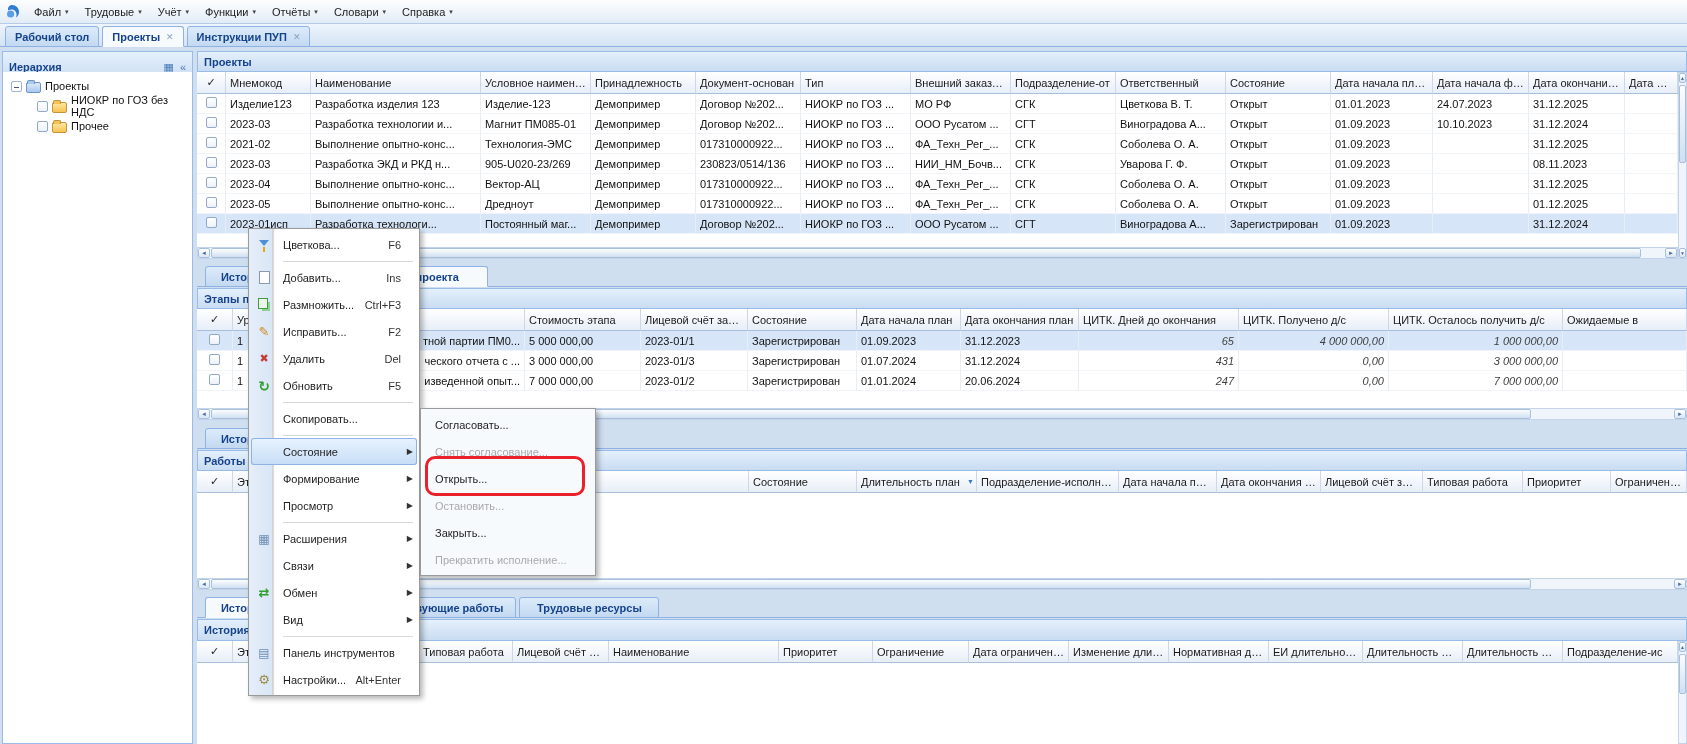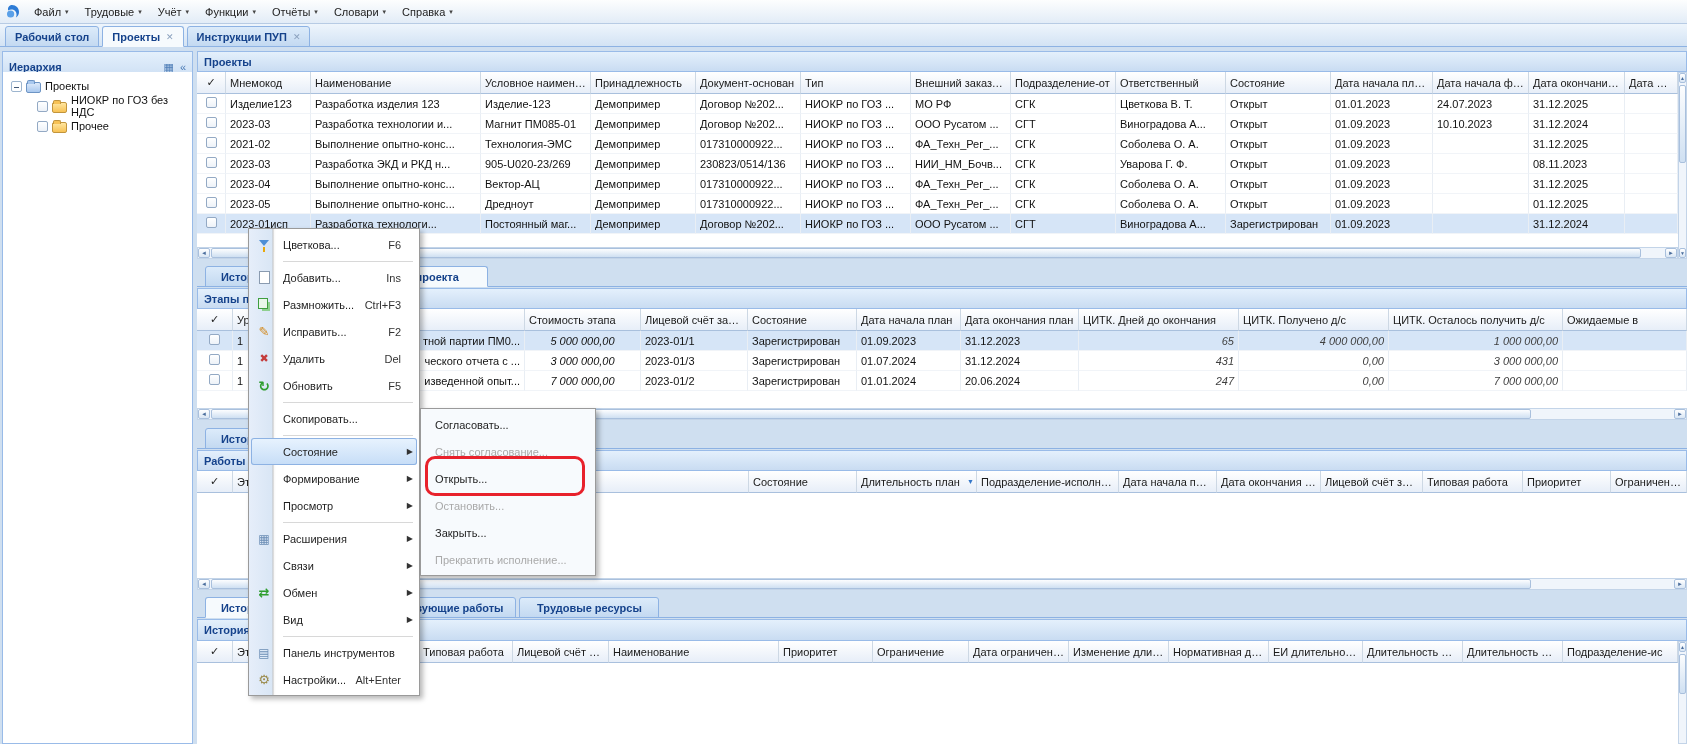--- a/index.html
+++ b/index.html
@@ -55,21 +55,21 @@
   table.grid{border-collapse:separate;border-spacing:0;table-layout:fixed;}
   #projects-table{width:1481px;} #stages-table{width:1490px;} #works-table{width:1490px;} #bottom-table{width:1481px;}
   table.grid th{height:22px;background:linear-gradient(#ffffff,#e7eef8);border-right:1px solid #cdd8e4;border-bottom:1px solid #a9c0dd;font-weight:normal;position:relative;}
   .th-t{display:block;padding:3px 4px;white-space:nowrap;overflow:hidden;text-overflow:ellipsis;text-align:left;color:#1a1a1a;}
   th.cb-th{text-align:center;color:#222;font-size:11px;}
   .sort-arrow{position:absolute;right:2px;top:7px;font-size:7px;color:#3577c9;}
   table.grid td{height:20px;padding:0 4px;border-right:1px solid #e9eef4;border-bottom:1px solid #f1f4f8;white-space:nowrap;overflow:hidden;color:#111;}
   td.cb-td{text-align:center;padding:0;}
   tr.selected td{background:#d6e5f7;}
   #stages-table td:nth-child(3){text-align:right;}
-  #stages-table td:nth-child(4){text-align:center;font-style:italic;}
+  #stages-table td:nth-child(4){text-align:left;}
   #stages-table td:nth-child(9),#stages-table td:nth-child(10),#stages-table td:nth-child(11){text-align:right;font-style:italic;color:#3f3f3f;}
 
   
   .hscroll{position:absolute;height:12px;background:#f0f5fb;border:1px solid #c3d4e8;z-index:5;}
   .hs-btn{position:absolute;top:0;width:12px;height:10px;background:linear-gradient(#ffffff,#d9e6f4);border:1px solid #a9c0dd;border-radius:2px;font-size:6px;line-height:9px;text-align:center;color:#4a6d9c;}
   .hs-thumb{position:absolute;top:0;height:10px;background:linear-gradient(#fcfdfe,#cfe0f2);border:1px solid #a9c0dd;border-radius:2px;}
   #projects-hscroll{left:197px;top:247px;width:1481px;}
   #stages-hscroll{left:197px;top:408px;width:1490px;}
   #works-hscroll{left:197px;top:578px;width:1490px;}
   .vscroll{position:absolute;width:9px;background:#f0f5fb;border:1px solid #c3d4e8;z-index:5;}

